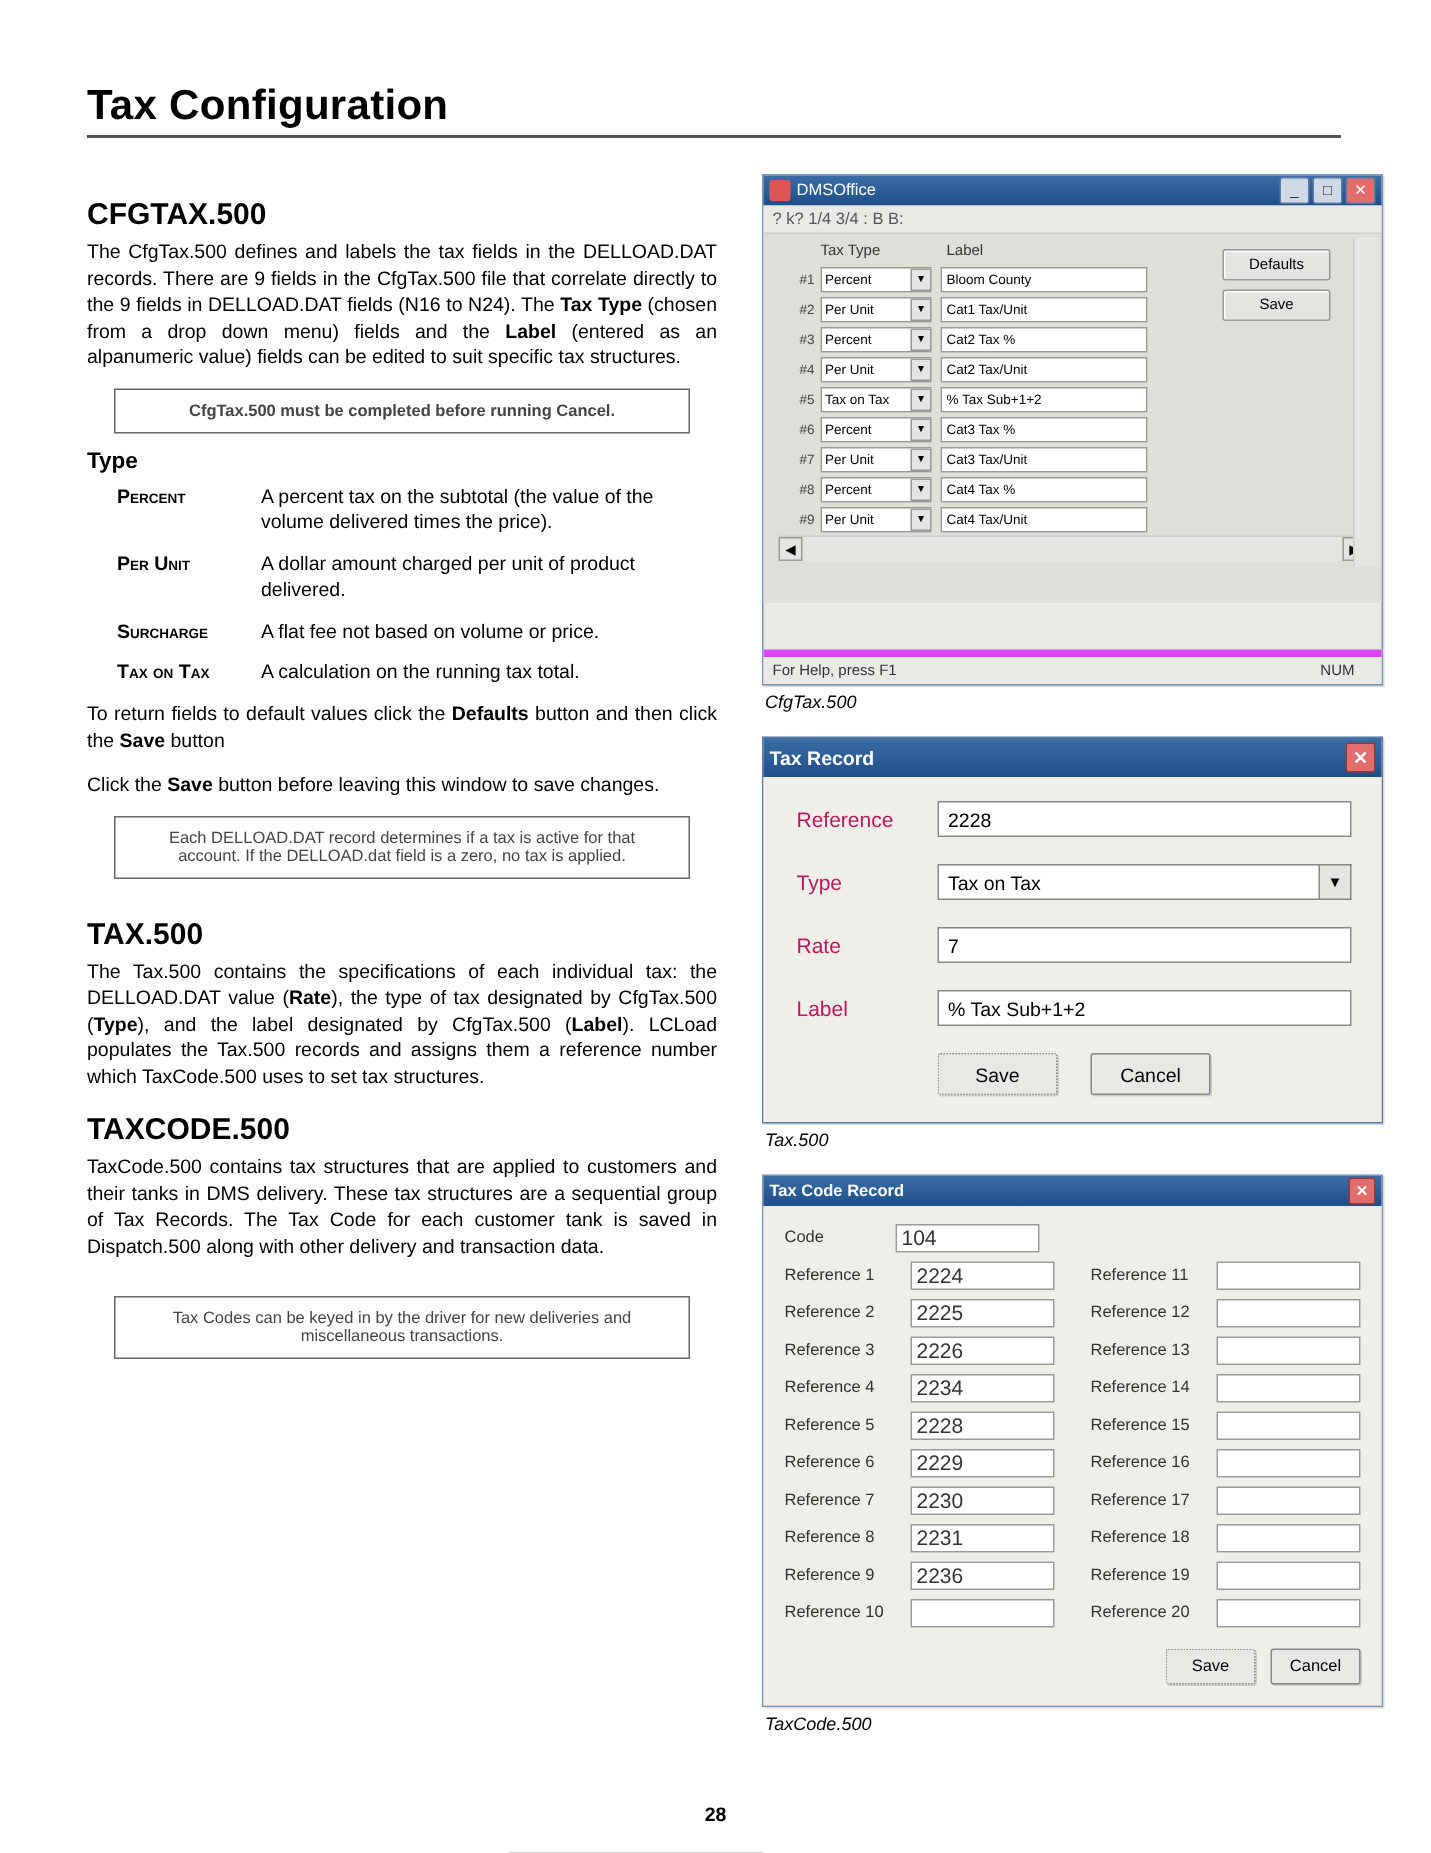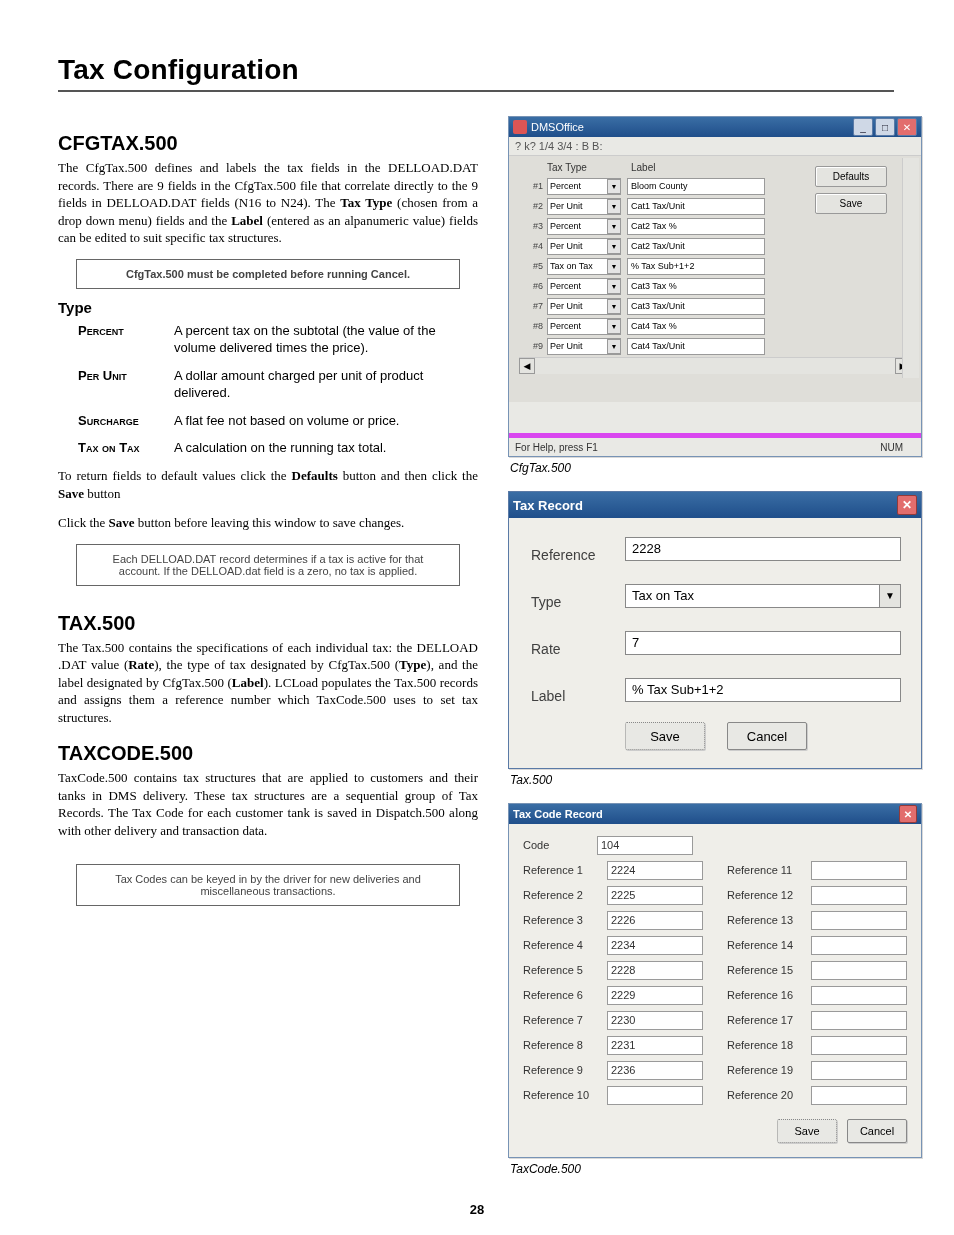--- a/index.html
+++ b/index.html
@@ -48,21 +48,20 @@
   h3.sub-title {
     font-size: 15px;
     font-weight: bold;
     margin: 10px 0 2px 0;
   }
   p.body-text {
     font-size: 13px;
     line-height: 1.35;
     margin: 0 0 12px 0;
     text-align: justify;
-    font-family: Liberation Serif, serif;
   }
   .defs {
     margin: 2px 0 10px 20px;
   }
   .def-row {
     display: flex;
     gap: 12px;
     margin: 6px 0 10px 0;
     font-size: 13px;
     line-height: 1.35;
@@ -264,21 +263,21 @@
   .tax-rec-body {
     background: #efeee9;
     padding: 16px 20px 18px 22px;
   }
   .fr {
     display: flex;
     align-items: center;
     margin: 0 0 18px 0;
     font-size: 14px;
   }
-  .fr .flabel { width: 94px; color: #404040; margin-top: 13px; }
+  .fr .flabel { width: 94px; color: #be185d; }
   .fr .finput {
     flex: 1;
     height: 22px;
     background: #fff;
     border: 1px solid #888;
     font-size: 13px;
     padding: 0 6px;
     display: flex; align-items: center;
   }
   .fr .fdrop {
@@ -326,21 +325,21 @@
   .tcrow {
     display: flex; align-items: center;
     height: 22px; margin-bottom: 3px;
     font-size: 11px; color: #333;
   }
   .tcrow .tclabel { width: 74px; }
   .tcrow .tclabel2 { width: 84px; }
   .tcrow .tcinput {
     width: 88px; height: 17px;
     background: #fff; border: 1px solid #9a9a9a;
-    font-size: 11px; padding: 0 3px;
+    font-size: 14px; padding: 0 3px;
     display: flex; align-items: center; text-align: right;
   }
   .tc-two { display: flex; gap: 24px; }
   .tc-col { flex: 1; }
   .tc-btnrow { display: flex; justify-content: flex-end; gap: 10px; margin-top: 10px; }
   .tc-btnrow .stdbtn { min-width: 58px; height: 22px; font-size: 11px; }
   .close-only {
     width: 18px; height: 18px;
     background: #e26d6d; color: #fff;
     border: 1px solid #923a3a;

